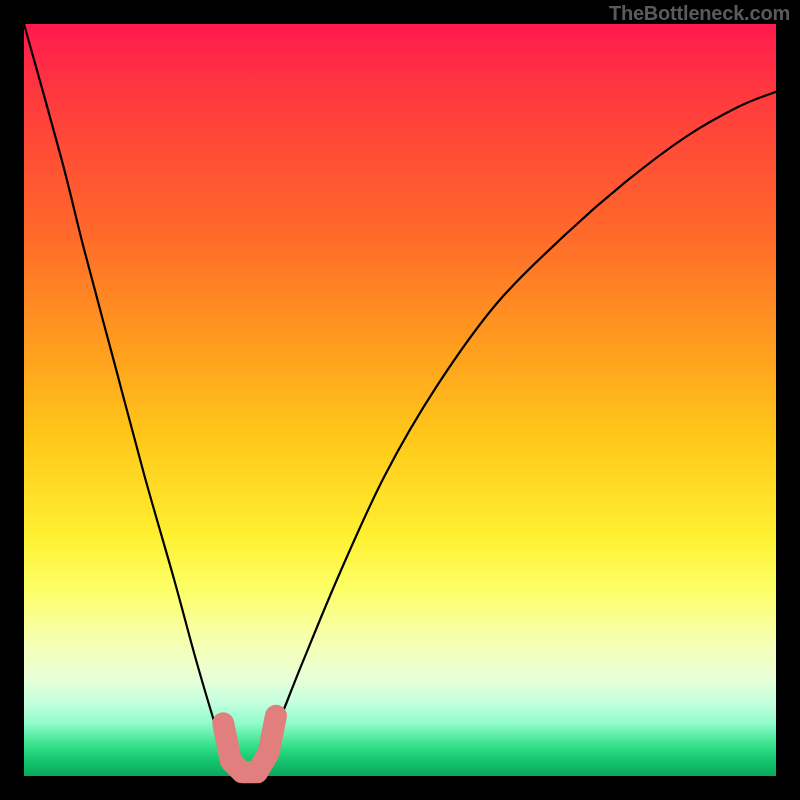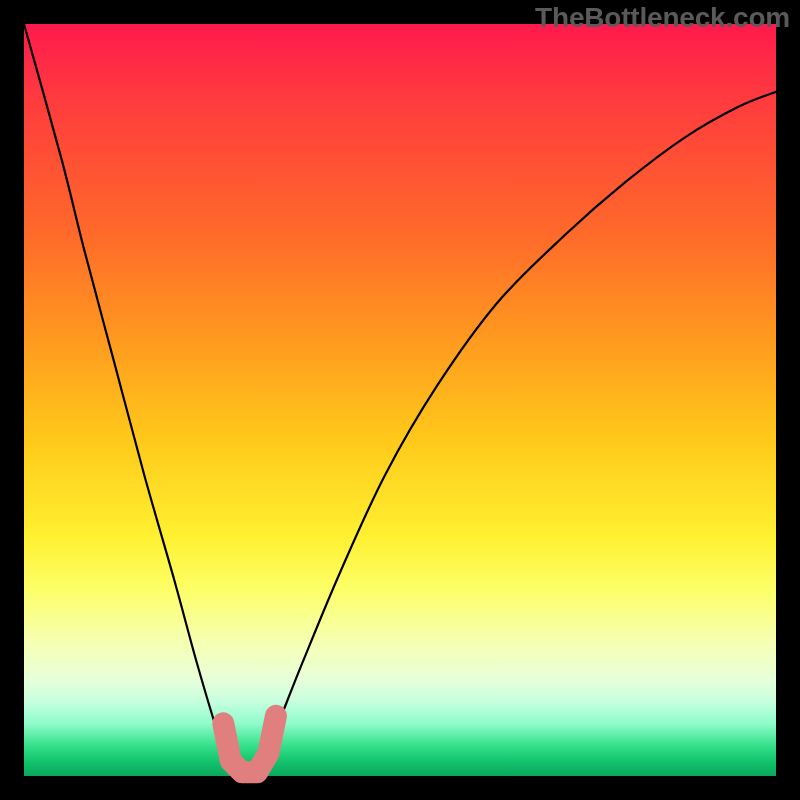--- a/index.html
+++ b/index.html
@@ -30,21 +30,21 @@
       #8ffccb 93%,
       #35e08a 96%,
       #14c46e 98%,
       #0aa85c 100%);
   }
   .watermark {
     position: absolute;
     top: 2px;
     right: 10px;
     font-family: Arial, Helvetica, sans-serif;
-    font-size: 28px;
+    font-size: 20px;
     font-weight: 600;
     color: #5a5a5a;
     letter-spacing: -0.2px;
   }
   svg.plot {
     position: absolute;
     left: 0;
     top: 0;
     width: 752px;
     height: 752px;

